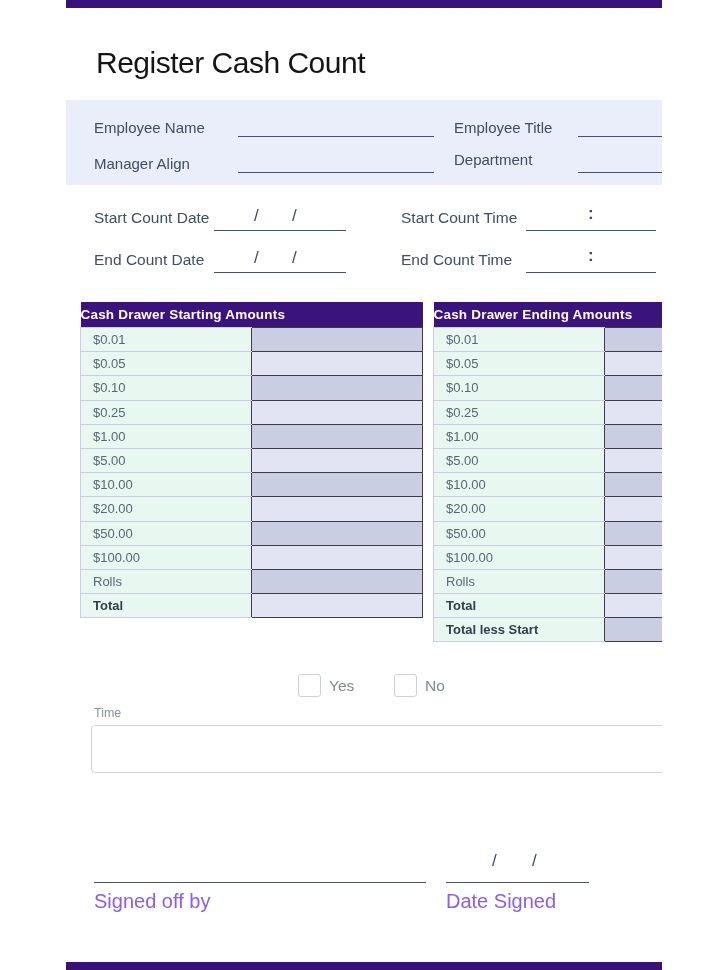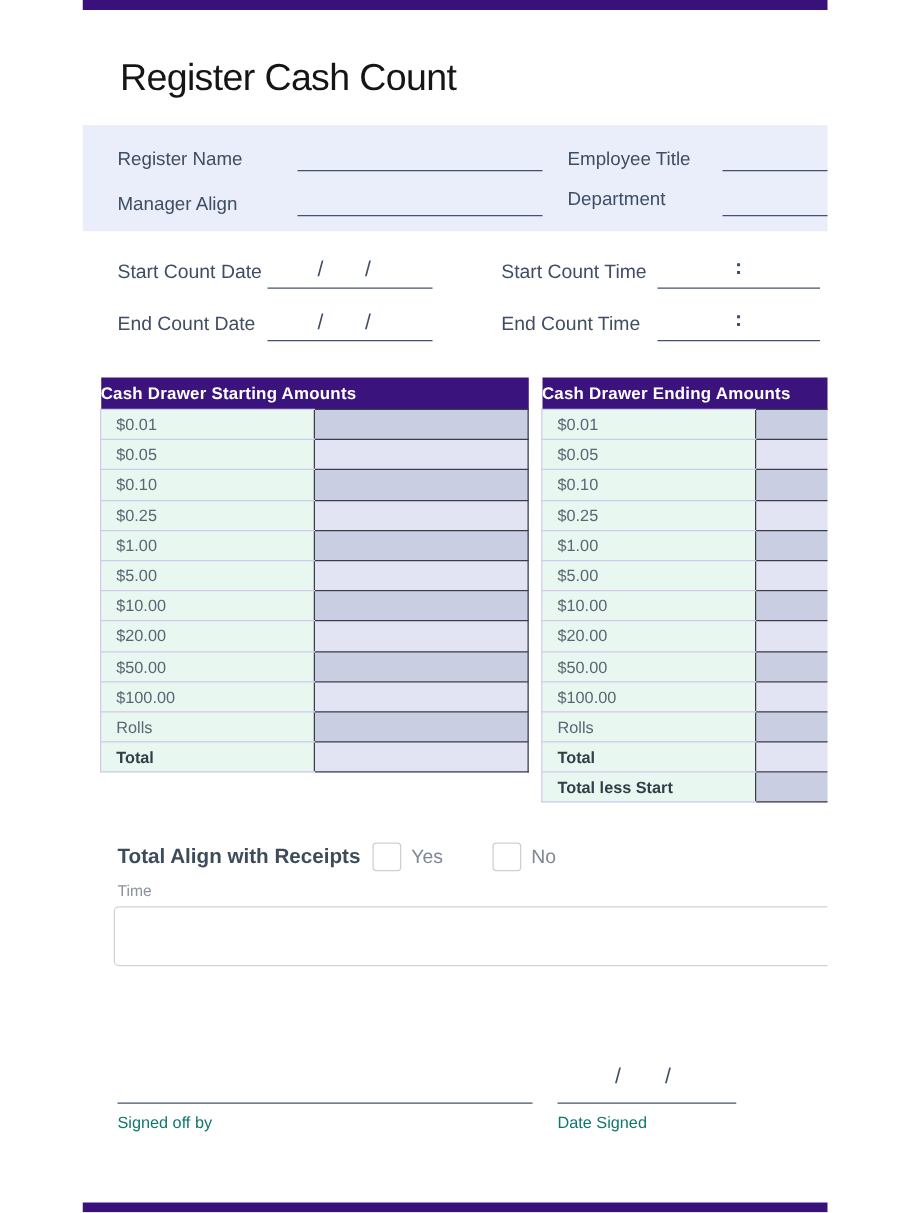--- a/index.html
+++ b/index.html
@@ -53,40 +53,40 @@
   .cb-text{position:absolute;top:677px;font-size:15.5px;color:#7f8894;}
 
   
   .notes-label{position:absolute;left:28px;top:706px;font-size:12.5px;color:#8b929c;}
   .notes-box{
     position:absolute;left:25px;top:725px;width:676px;height:48px;background:#ffffff;
     border:1px solid #cfd3d8;border-radius:4px;box-sizing:border-box;
   }
 
   
-  .sign-label{position:absolute;font-size:13px;color:#0f766e;text-align:center;}
+  .sign-label{position:absolute;font-size:20px;color:#8b5cf6;text-align:center;}
 </style>
 </head>
 <body>
 
 <div class="page">
 
   <div class="bar top"></div>
 
   <div class="page-title">Register Cash Count</div>
 
   <svg class="logo" viewBox="0 0 96 62">
     <path d="M10 12 C10 38 25 54 46 54 C63 54 74 44 80 27" fill="none" stroke="#2e1766" stroke-width="13" stroke-linecap="round"></path>
     <polygon points="60,14 93,2 84,35" fill="#2e1766"></polygon>
     <circle cx="30" cy="20" r="6.2" fill="#5b6af0"></circle>
     <rect x="43" y="3" width="12.4" height="25" rx="6.2" fill="#5b6af0"></rect>
   </svg>
 
   <div class="emp-band"></div>
-  <div class="field-label" style="left:28px;top:119px;">Register Name</div>
+  <div class="field-label" style="left:28px;top:119px;">Employee Name</div>
   <div class="uline" style="left:172px;top:118px;width:196px;height:18px;"></div>
   <div class="field-label" style="left:388px;top:119px;">Employee Title</div>
   <div class="uline" style="left:512px;top:118px;width:168px;height:18px;"></div>
   <div class="field-label" style="left:28px;top:155px;">Manager Align</div>
   <div class="uline" style="left:172px;top:154px;width:196px;height:18px;"></div>
   <div class="field-label" style="left:388px;top:151px;">Department</div>
   <div class="uline" style="left:512px;top:154px;width:168px;height:18px;"></div>
 
   <div class="dt-label" style="left:28px;top:209px;">Start Count Date</div>
   <div class="uline" style="left:148px;top:204px;width:132px;height:26px;"></div>
@@ -222,21 +222,20 @@
           <td class="lcell bold">Total</td>
           <td class="vcell light"></td>
         </tr>
         <tr>
           <td class="lcell bold">Total less Start</td>
           <td class="vcell dark"></td>
         </tr>
       </tbody>
   </table>
 
-  <div class="receipts-label">Total Align with Receipts</div>
   <div class="checkbox" style="left:232px;"></div>
   <div class="cb-text" style="left:263px;">Yes</div>
   <div class="checkbox" style="left:328px;"></div>
   <div class="cb-text" style="left:359px;">No</div>
 
   <div class="notes-label">Time</div>
   <div class="notes-box"></div>
 
   <div class="uline" style="left:28px;top:860px;width:332px;height:22px;"></div>
   <div class="sign-label" style="left:28px;top:890px;">Signed off by</div>

